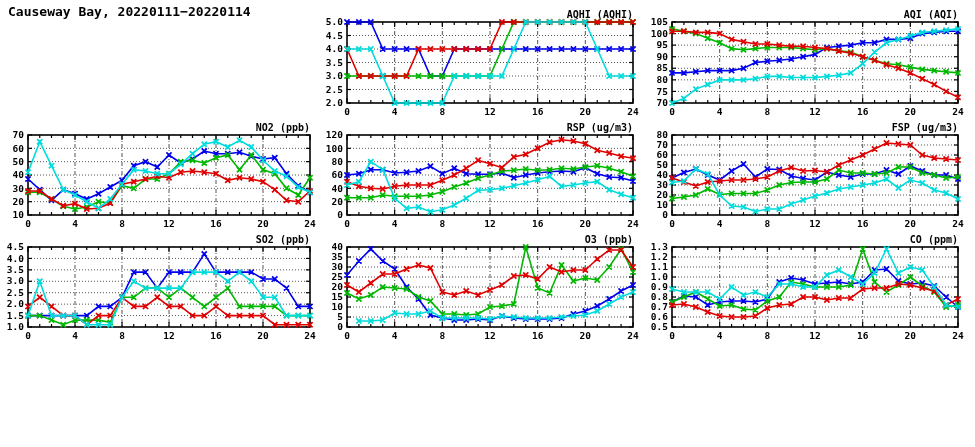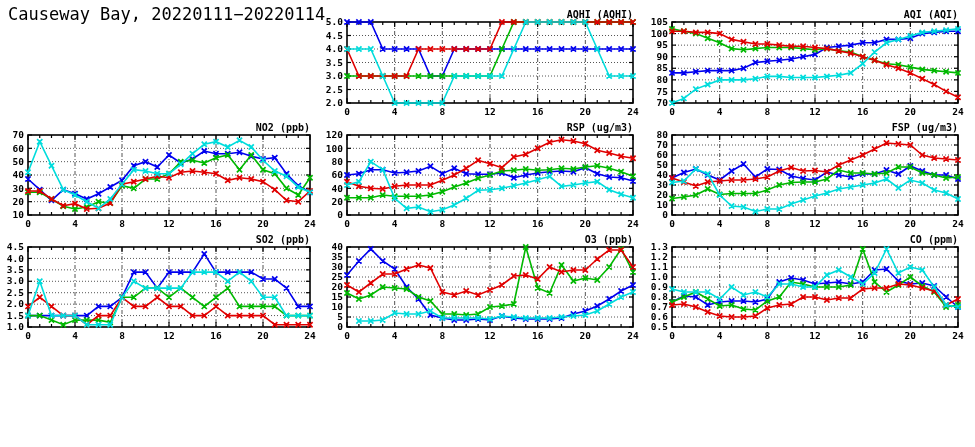--- a/index.html
+++ b/index.html
@@ -1,18 +1,18 @@
 <!DOCTYPE html>
 <html><head>
 <meta charset="utf-8">
 <style>
   html,body{margin:0;padding:0;background:#fff;}
   body{width:975px;height:447px;position:relative;overflow:hidden;
        font-family:"DejaVu Sans Mono",monospace;}
-  #page-title{position:absolute;left:8px;top:4px;font-size:17px;font-weight:normal;color:#000;}
+  #page-title{position:absolute;left:8px;top:4px;font-size:13px;font-weight:bold;color:#000;}
   .chart{position:absolute;}
   svg text{font-family:"DejaVu Sans Mono",monospace;font-weight:bold;fill:#000;}
 </style>
 </head>
 <body>
 
 <div id="page-title">Causeway Bay, 20220111−20220114</div>
 <div id="charts-root">
     <div class="chart" style="left: 319px; top: 8px;"><svg width="328" height="112">
         <line x1="28" x2="314" y1="81.5" y2="81.5" stroke="#555" stroke-width="1" stroke-dasharray="1,2"></line>

